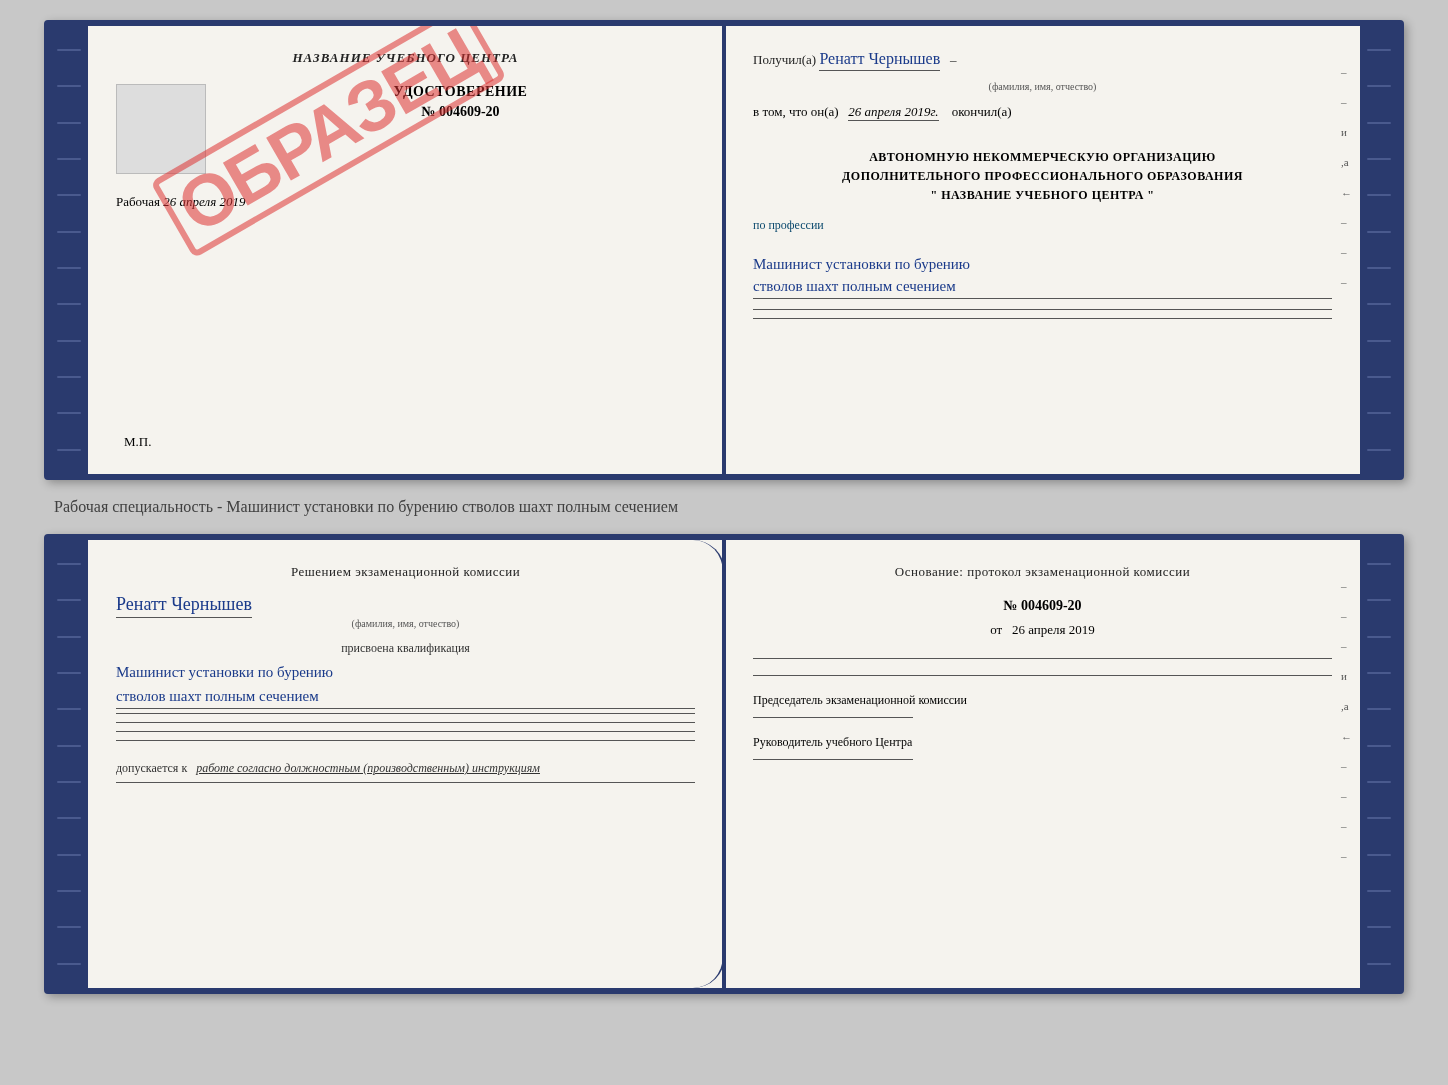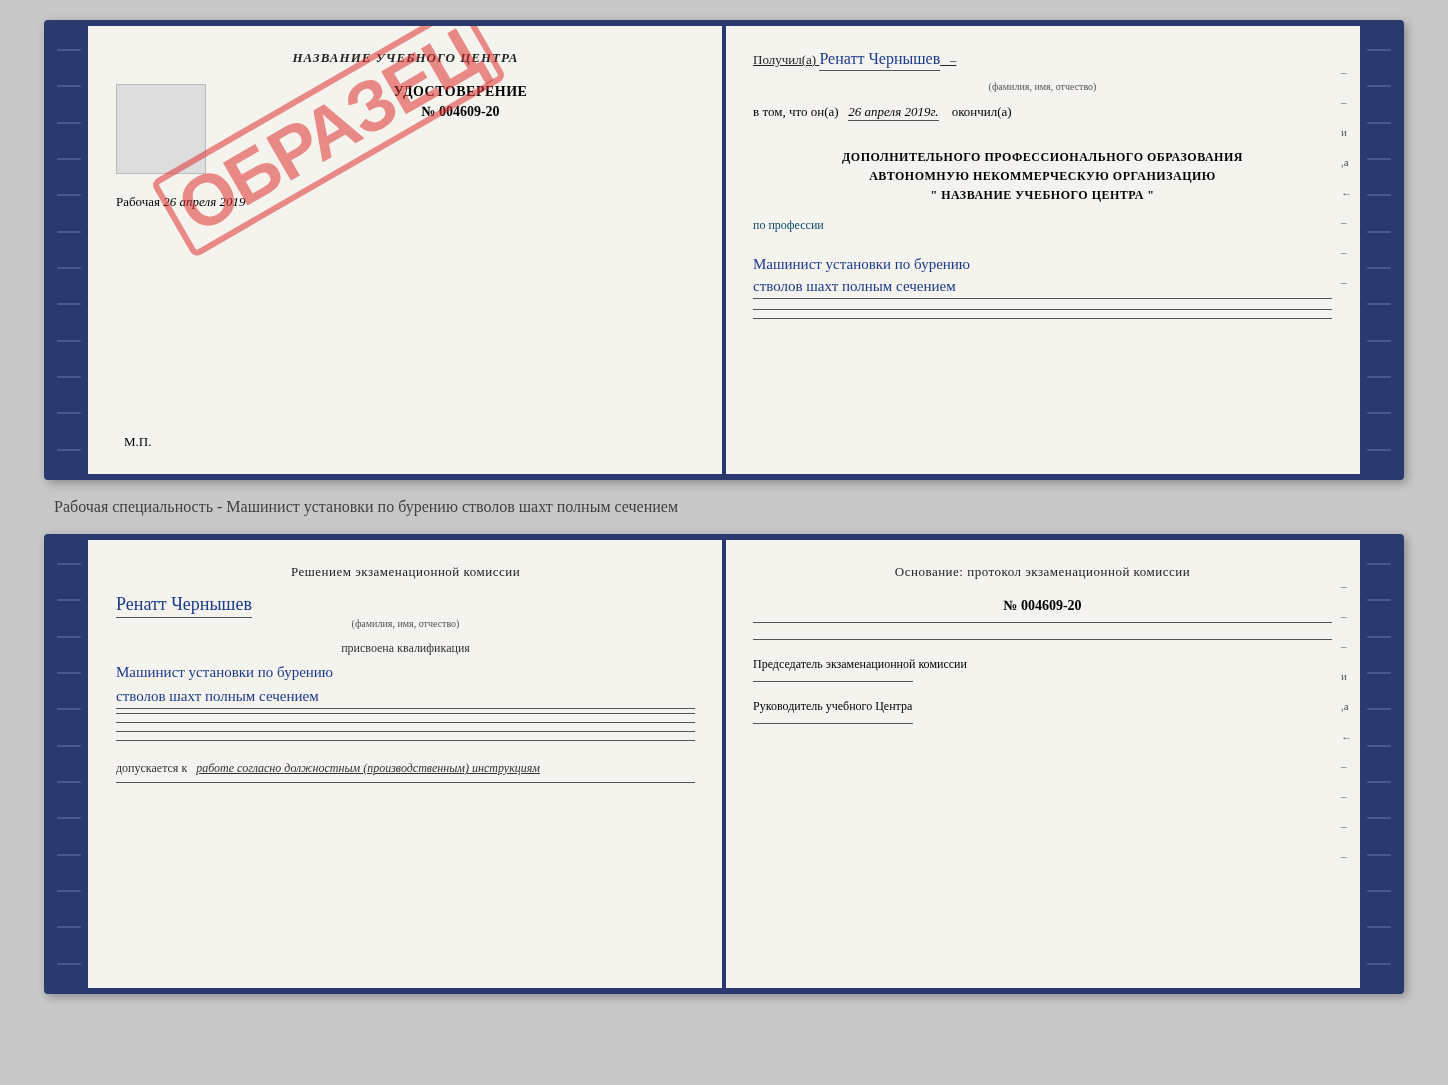--- a/index.html
+++ b/index.html
@@ -138,21 +138,20 @@
       padding: 2px 8px;
       border-radius: 8px;
       line-height: 1;
     }
 
     
     .right-line {
       font-size: 13px;
       margin-bottom: 8px;
       color: #222;
-      text-decoration: underline;
     }
 
     .right-name-line {
       font-size: 16px;
       font-family: 'Segoe Script', cursive, 'Times New Roman';
       color: #1a3a8a;
       border-bottom: 1px solid #555;
       padding-bottom: 2px;
       margin-bottom: 2px;
       display: inline-block;
@@ -242,20 +241,21 @@
       width: 4px;
       background: #2a3a6e;
       transform: translateX(-50%);
     }
 
     .bottom-page-left, .bottom-page-right {
       flex: 1;
       padding: 24px 28px;
       position: relative;
       overflow: hidden;
+      border-radius: 32px;
     }
 
     .bottom-page-left {
       border-right: 2px solid #2a3a6e;
     }
 
     .bottom-title {
       font-size: 13px;
       letter-spacing: 0.5px;
       font-weight: normal;
@@ -419,22 +419,22 @@
 
     <div class="right-date-line">
       <span>в том, что он(а)</span>
       &nbsp;
       <span class="right-date-val">26 апреля 2019г.</span>
       &nbsp;&nbsp;
       <span>окончил(а)</span>
     </div>
 
     <div class="right-org-block">
+      <div>АВТОНОМНУЮ НЕКОММЕРЧЕСКУЮ ОРГАНИЗАЦИЮ</div>
       <div>ДОПОЛНИТЕЛЬНОГО ПРОФЕССИОНАЛЬНОГО ОБРАЗОВАНИЯ</div>
-      <div>АВТОНОМНУЮ НЕКОММЕРЧЕСКУЮ ОРГАНИЗАЦИЮ</div>
       <div>"   НАЗВАНИЕ УЧЕБНОГО ЦЕНТРА   "</div>
     </div>
 
     <div class="right-profession-label">по профессии</div>
     <div class="right-profession-val">
       <div>Машинист установки по бурению</div>
       <div>стволов шахт полным сечением</div>
     </div>
 
     <div style="border-bottom:1px solid #555; margin-top:10px;"></div>
@@ -511,20 +511,25 @@
       <span class="bottom-допуск-val">работе согласно должностным (производственным) инструкциям</span>
     </div>
     <div class="bottom-lines" style="margin-top:6px;"></div>
   </div>
 
   <div class="bottom-page-right" style="flex:1; padding:24px 28px; position:relative; overflow:hidden;">
     <div class="bottom-right-title">Основание:  протокол  экзаменационной  комиссии</div>
 
     <div class="bottom-protocol-number">№  004609-20</div>
 
+    <div class="bottom-date-line">
+      <span>от</span>
+      &nbsp;
+      <span>26 апреля 2019</span>
+    </div>
 
     <div style="border-bottom:1px solid #555; margin-bottom:16px;"></div>
     <div style="border-bottom:1px solid #555; margin-bottom:16px;"></div>
 
     <div class="bottom-chairman">Председатель экзаменационной комиссии</div>
     <div class="bottom-signature-line"></div>
 
     <div class="bottom-head">Руководитель учебного Центра</div>
     <div class="bottom-signature-line"></div>
 

